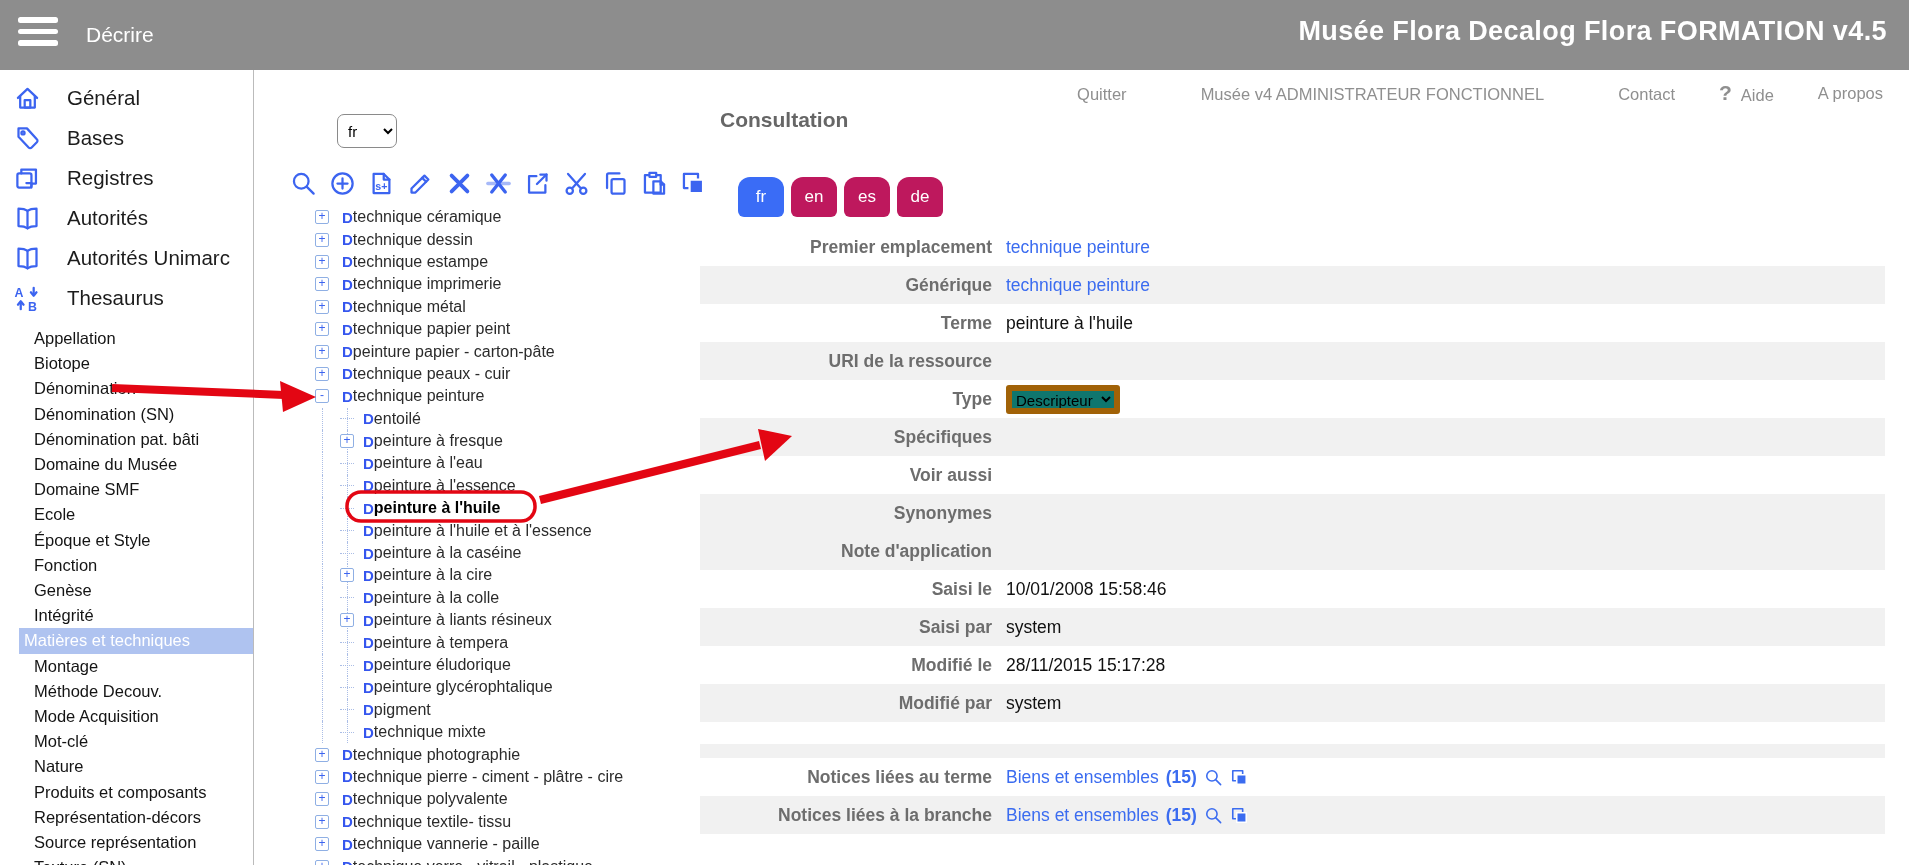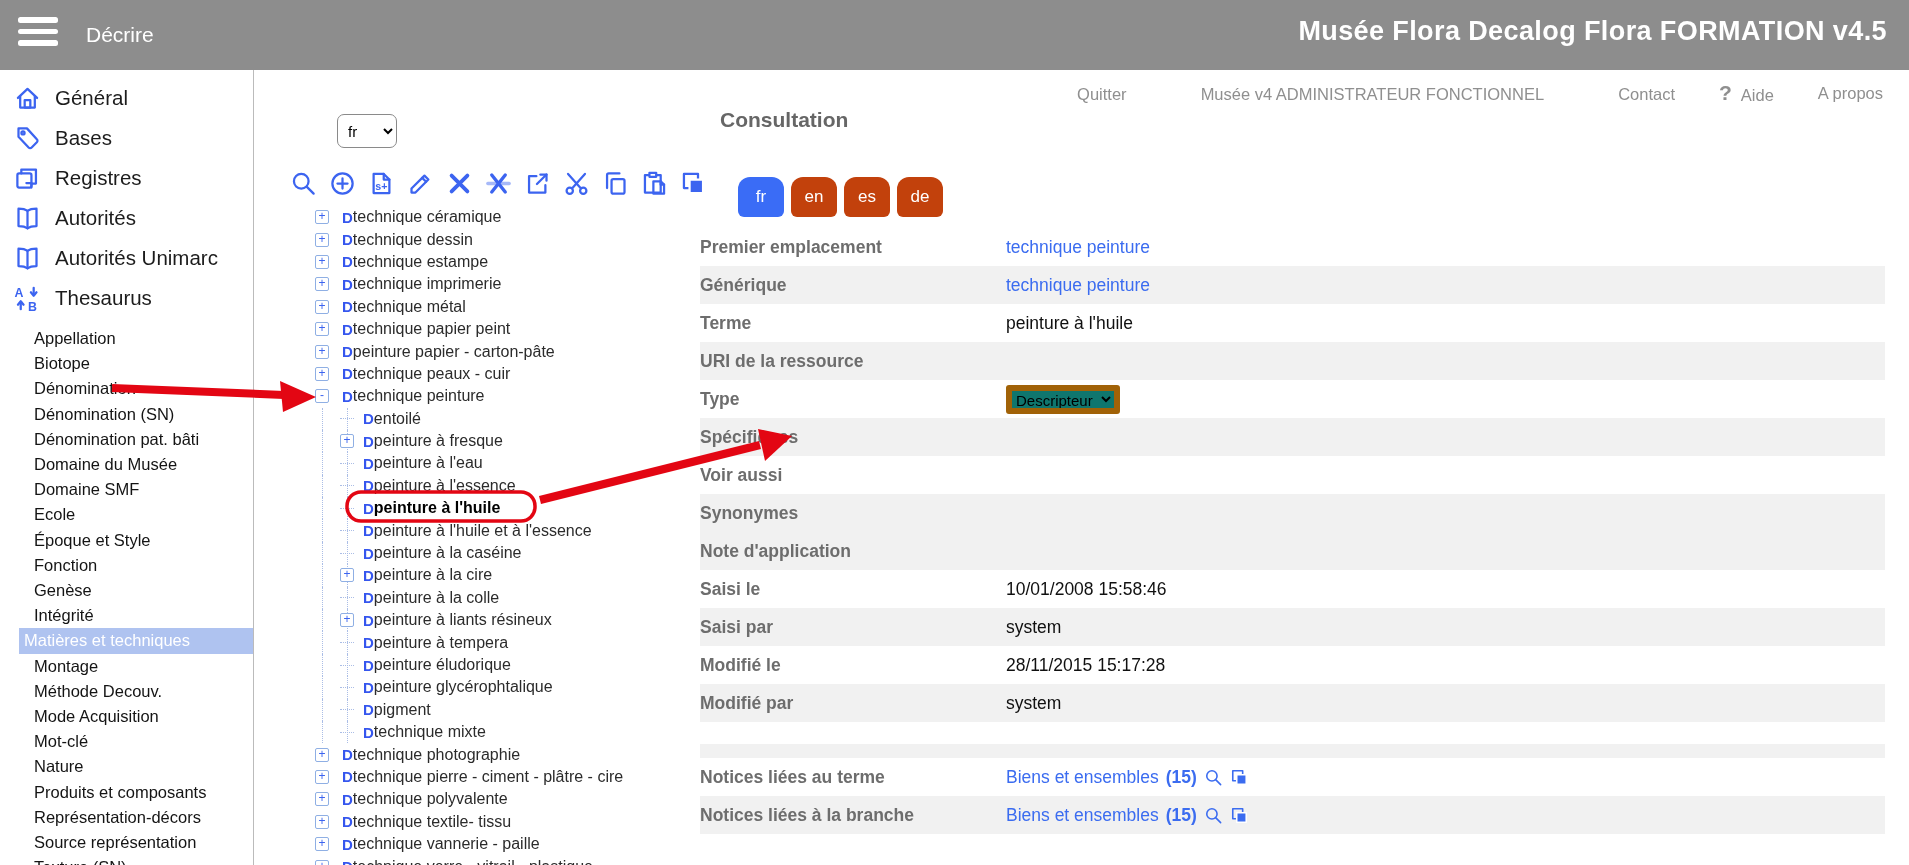--- a/index.html
+++ b/index.html
@@ -18,21 +18,21 @@
   
   .topbar{position:absolute;top:70px;right:26px;height:46px;display:flex;align-items:center;gap:44px;
           color:#8f8f8f;font-size:16.5px;white-space:nowrap}
   .tb-item{display:flex;align-items:flex-end;gap:9px;cursor:pointer}
   .tb-item .icon{width:21px;height:21px}
   .help-q{font-size:21px;font-weight:bold}
 
   
   .sidebar{position:absolute;left:0;top:70px;width:253px;height:795px;padding-top:8px;box-sizing:border-box}
   .vline{position:absolute;left:253px;top:70px;width:1px;height:795px;background:#bbb}
-  .side-item{display:flex;align-items:center;gap:14px;height:40px;padding-left:14px;font-size:20.5px;color:#1c1c1c;cursor:pointer}
+  .side-item{display:flex;align-items:center;gap:26px;height:40px;padding-left:14px;font-size:20.5px;color:#1c1c1c;cursor:pointer}
   .side-item .icon{width:27px;height:27px;color:#3c64f0}
   .thes-list{margin-top:8px}
   .thes-item{font-size:16.5px;color:#141414;line-height:25.2px;padding-left:34px;cursor:pointer;white-space:nowrap}
   .thes-item.selected{background:#afc3f0;color:#fff;margin-left:19px;padding-left:5px}
 
   
   .treepanel{position:absolute;left:254px;top:70px;width:452px;height:795px;overflow:hidden}
   .tp-row1{position:absolute;left:38px;top:44px;display:flex;align-items:center;gap:18px}
   .tp-refresh{width:27px;height:27px;color:#3c64f0;cursor:pointer}
   .tp-lang{height:34px;width:60px;font-size:15px;border:1px solid #8a8a8a;border-radius:7px;background:#fff;padding-left:6px}
@@ -49,27 +49,27 @@
   .stub{width:14px;height:0;border-top:1px dotted #aabde6;position:relative;z-index:1}
   .dmark{color:#3556ee;font-weight:bold;font-size:15px;margin-left:13px;position:relative;z-index:1}
   .tree-row.lvl1 .dmark{margin-left:9px}
   .tree-row .tlabel{margin-left:0;position:relative;z-index:1}
   .tree-row.selected .tlabel{font-weight:bold;color:#000}
 
   
   .consult{position:absolute;left:700px;top:70px;width:1200px;height:795px}
   .c-title{position:absolute;left:20px;top:38px;font-size:21px;font-weight:bold;color:#666}
   .tabs{position:absolute;left:38px;top:107px;display:flex;gap:7px}
-  .tab{width:46px;height:40px;border-radius:12px 12px 6px 6px;background:#c2410c;color:#fff;font-size:17px;
+  .tab{width:46px;height:40px;border-radius:12px 12px 6px 6px;background:#be185d;color:#fff;font-size:17px;
        display:flex;align-items:center;justify-content:center;cursor:pointer}
   .tab.active{background:#3a6cf6}
   .fields{position:absolute;left:0;top:158px;width:1185px}
   .frow{display:flex;align-items:center;height:38px}
   .frow.gray{background:#f1f1f1}
-  .flabel{width:292px;text-align:left;font-weight:bold;color:#6d6d6d;font-size:17.5px;flex:none}
+  .flabel{width:292px;text-align:right;font-weight:bold;color:#6d6d6d;font-size:17.5px;flex:none}
   .fvalue{margin-left:14px;font-size:17.5px;color:#101010;display:flex;align-items:center;gap:7px}
   .linkval{color:#3b6cf0;cursor:pointer}
   .count{font-weight:bold;color:#3b6cf0}
   .type-select{height:29px;width:114px;font-size:15px;border:6px solid #a16207;border-radius:3px;background:#0f766e}
   .row-spacer{height:14px;background:#f1f1f1;margin-top:22px}
   .notice-icon{width:19px;height:19px;color:#3b6cf0;cursor:pointer}
 
   
   .overlay{position:absolute;left:0;top:0;width:1909px;height:865px;pointer-events:none;z-index:50}
 </style>

